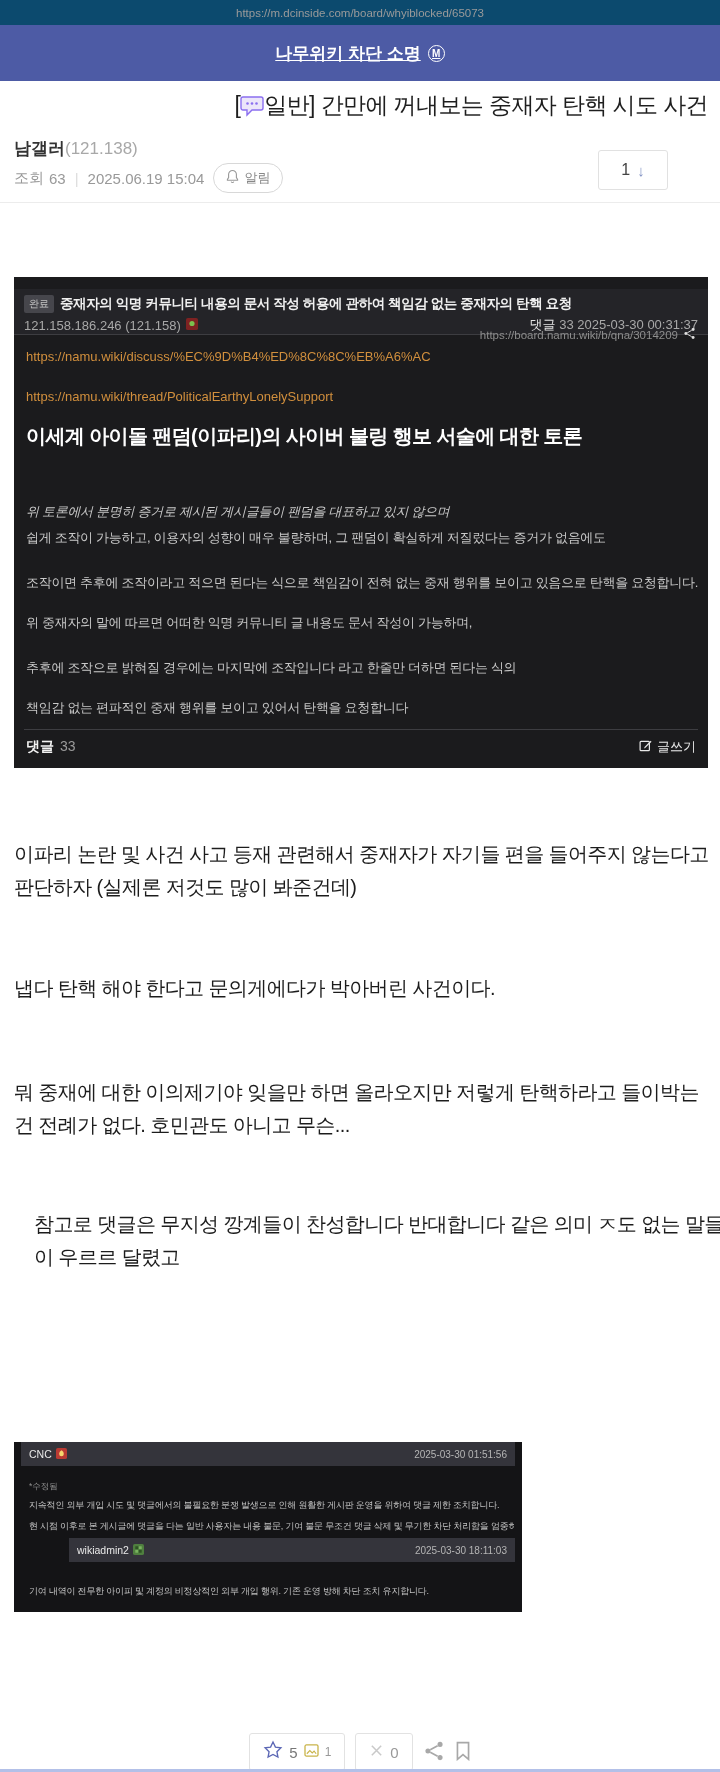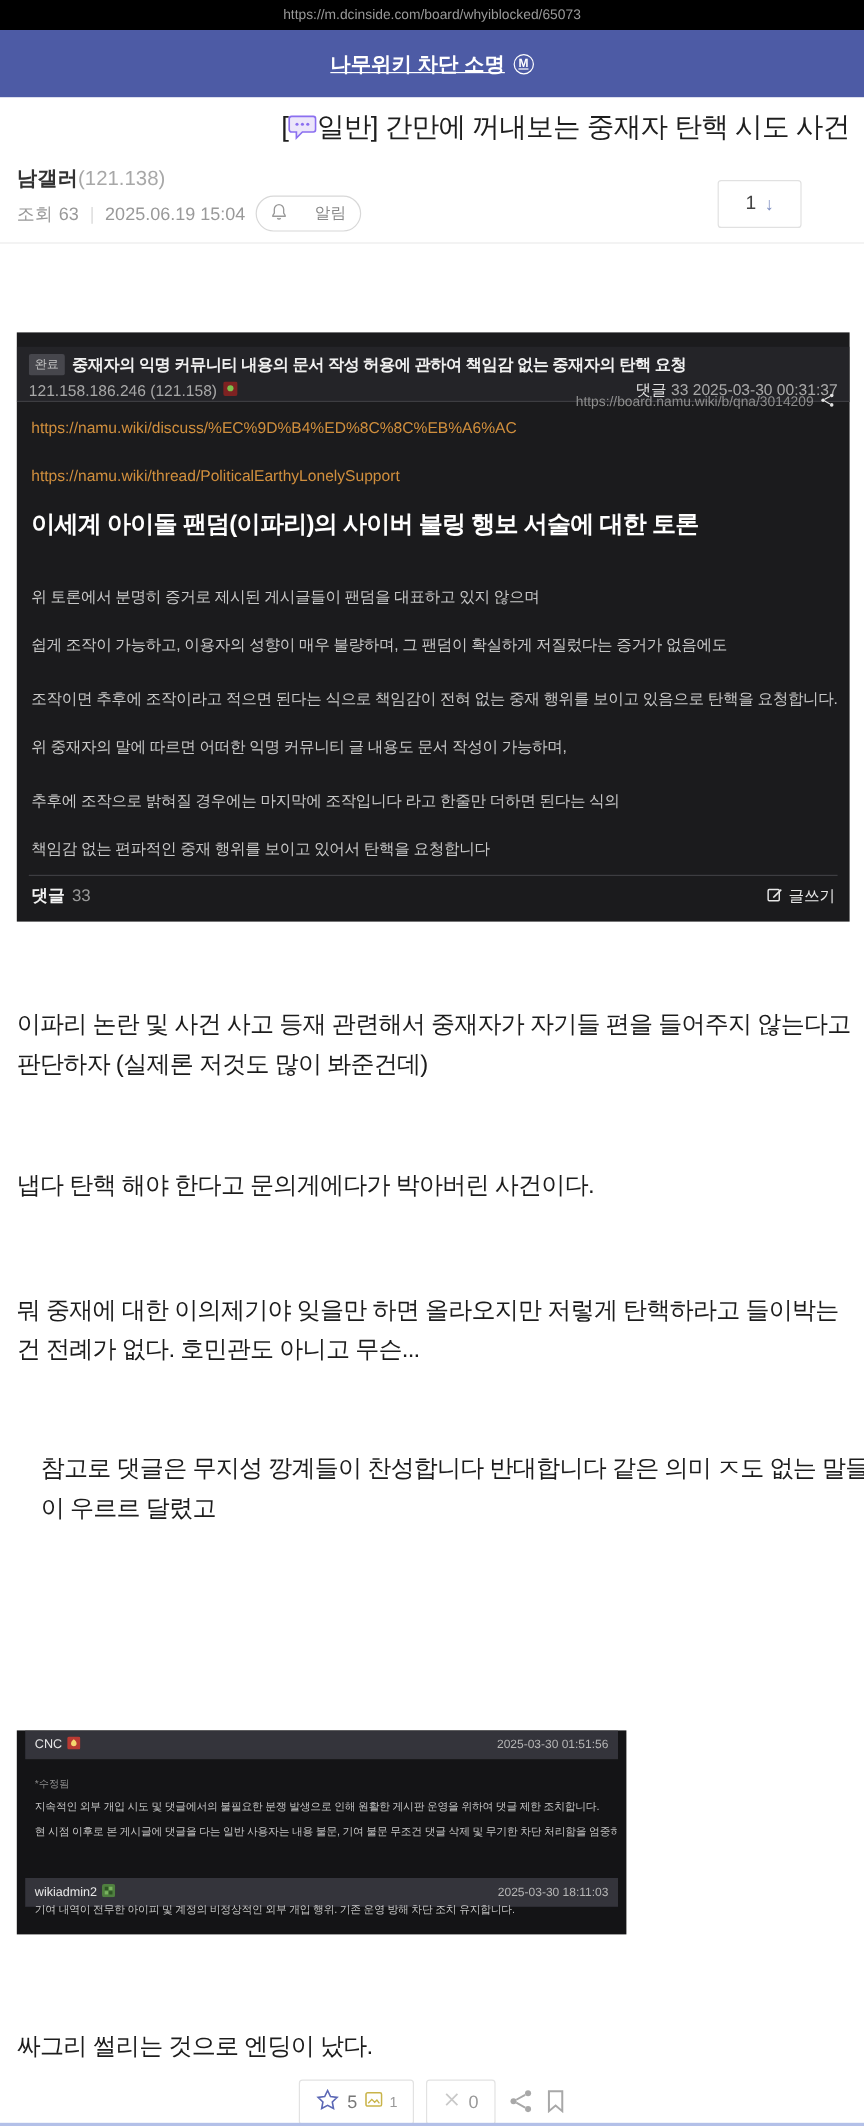--- a/index.html
+++ b/index.html
@@ -2,40 +2,40 @@
 <html><head>
 <meta charset="utf-8">
 <style>
   * { margin:0; padding:0; box-sizing:border-box; }
   html,body { background:#fff; }
   .page { position:relative; width:720px; height:1772px; margin:0 auto; background:#fff;
           font-family:"Liberation Sans","DejaVu Sans",sans-serif; overflow:hidden; }
 
   
   .url-bar { position:absolute; top:0; left:0; right:0; height:25px; display:flex;
-             align-items:center; justify-content:center; font-size:11.5px; color:#9a9a9a; background:#000000; }
+             align-items:center; justify-content:center; font-size:11.5px; color:#9a9a9a; background:#0c4a6e; }
 
   
   .banner { position:absolute; top:25px; left:0; right:0; height:56px; background:#4d5ba5;
             display:flex; align-items:center; justify-content:center; gap:7px;
             color:#fff; font-size:17px; font-weight:bold;text-decoration:underline; }
   .m-badge { width:17px; height:17px; border:1.5px solid #fff; border-radius:50%;
              display:flex; align-items:center; justify-content:center; font-size:10px; font-weight:bold; }
 
   
   .post-title { position:absolute; left:14px; top:90px; width:694px; font-size:23px;
                 color:#1e1e1e; letter-spacing:-0.6px;text-align:right; }
   .post-title svg { vertical-align:-4px; }
   .author-row { position:absolute; left:14px; top:137px; font-size:17px; }
   .author-name { font-weight:bold; color:#333; }
   .author-ip { color:#a8a8a8; }
   .stats-row { position:absolute; left:14px; top:162px; height:32px; display:flex;
                align-items:center; gap:9px; font-size:15px; color:#999; }
   .sep { color:#ddd; }
-  .alarm-pill { display:inline-flex; align-items:center; gap:23px; border:1px solid #d8d8d8;
+  .alarm-pill { display:inline-flex; align-items:center; gap:5px; border:1px solid #d8d8d8;
                 border-radius:16px; padding:5px 12px; font-size:13px; color:#888; background:#fff; }
   .vote-box { position:absolute; left:598px; top:150px; width:70px; height:40px;
               border:1px solid #e1e1e1; border-radius:3px; display:flex; align-items:center;
               justify-content:center; gap:7px; background:#fff; }
   .vote-count { font-size:16px; color:#444; }
   .vote-arrow { font-size:15px; color:#8393c4; }
   .top-divider { position:absolute; left:0; top:202px; width:720px; height:1px; background:#ececec; }
 
   
   .embed1 { position:absolute; left:14px; top:277px; width:694px; height:491px;
@@ -161,21 +161,21 @@
       <span><svg width="13" height="13" viewBox="0 0 20 20">
             <circle cx="15.5" cy="4" r="2.3" fill="#e0e0e0"></circle>
             <circle cx="4.5" cy="10" r="2.3" fill="#e0e0e0"></circle>
             <circle cx="15.5" cy="16" r="2.3" fill="#e0e0e0"></circle>
             <path d="M6.6 8.9l6.7-3.7M6.6 11.1l6.7 3.7" stroke="#e0e0e0" stroke-width="1.5"></path>
           </svg></span>
     </div>
     <div class="e1-link" style="top:72px;">https://namu.wiki/discuss/%EC%9D%B4%ED%8C%8C%EB%A6%AC</div>
     <div class="e1-link" style="top:112px;">https://namu.wiki/thread/PoliticalEarthyLonelySupport</div>
     <div class="e1-heading">이세계 아이돌 팬덤(이파리)의 사이버 불링 행보 서술에 대한 토론</div>
-    <div class="e1-body" style="top:212px;">위 토론에서 분명히 증거로 제시된 게시글들이 팬덤을 대표하고 있지 않으며</div>
+    <div class="e1-body" style="top:226px;font-style:italic;">위 토론에서 분명히 증거로 제시된 게시글들이 팬덤을 대표하고 있지 않으며</div>
     <div class="e1-body" style="top:252px;">쉽게 조작이 가능하고, 이용자의 성향이 매우 불량하며, 그 팬덤이 확실하게 저질렀다는 증거가 없음에도</div>
     <div class="e1-body" style="top:297px;">조작이면 추후에 조작이라고 적으면 된다는 식으로 책임감이 전혀 없는 중재 행위를 보이고 있음으로 탄핵을 요청합니다.</div>
     <div class="e1-body" style="top:337px;">위 중재자의 말에 따르면 어떠한 익명 커뮤니티 글 내용도 문서 작성이 가능하며,</div>
     <div class="e1-body" style="top:382px;">추후에 조작으로 밝혀질 경우에는 마지막에 조작입니다 라고 한줄만 더하면 된다는 식의</div>
     <div class="e1-body" style="top:422px;">책임감 없는 편파적인 중재 행위를 보이고 있어서 탄핵을 요청합니다</div>
     <div class="e1-fdivider"></div>
     <div class="e1-footer-left">
       <span>댓글</span><span class="cnt">33</span>
     </div>
     <div class="e1-write">
@@ -199,37 +199,36 @@
         <span><svg width="11" height="11" viewBox="0 0 12 12">
               <rect width="12" height="12" rx="2" fill="#b93a33"></rect>
               <path d="M6 2.5c1.5 1 2.5 2.3 2.5 4A2.5 2.5 0 0 1 6 9 2.5 2.5 0 0 1 3.5 6.5c0-1.7 1-3 2.5-4z" fill="#f5d76e"></path>
             </svg></span>
       </span>
       <span class="e2-time">2025-03-30 01:51:56</span>
     </div>
     <div class="e2-edited">*수정됨</div>
     <div class="e2-line" style="top:57px;">지속적인 외부 개입 시도 및 댓글에서의 불필요한 분쟁 발생으로 인해 원활한 게시판 운영을 위하여 댓글 제한 조치합니다.</div>
     <div class="e2-line" style="top:78px;">현 시점 이후로 본 게시글에 댓글을 다는 일반 사용자는 내용 불문, 기여 불문 무조건 댓글 삭제 및 무기한 차단 처리함을 엄중히 경고합니다.</div>
-    <div class="e2-bar" style="top:123px;">
+    <div class="e2-bar" style="top:96px;margin-left:48px;">
       <span class="e2-author">
         <span>wikiadmin2</span>
         <span><svg width="11" height="11" viewBox="0 0 12 12">
               <rect width="12" height="12" rx="2" fill="#4f7f3f"></rect>
               <rect x="2.5" y="2.5" width="3" height="3" fill="#2e5424"></rect>
               <rect x="6.5" y="2.5" width="3" height="3" fill="#79b35f"></rect>
               <rect x="2.5" y="6.5" width="3" height="3" fill="#79b35f"></rect>
               <rect x="6.5" y="6.5" width="3" height="3" fill="#2e5424"></rect>
             </svg></span>
       </span>
       <span class="e2-time">2025-03-30 18:11:03</span>
     </div>
     <div class="e2-line" style="top:143px;">기여 내역이 전무한 아이피 및 계정의 비정상적인 외부 개입 행위. 기존 운영 방해 차단 조치 유지합니다.</div>
   </div>
 
-  <div class="para" style="top:1690px;">싸그리 썰리는 것으로 엔딩이 났다.</div>
 
   <div class="action-row">
     <div class="act-btn">
       <span><svg width="20" height="20" viewBox="0 0 24 24">
             <path d="M12 2.5l2.9 6 6.6.9-4.8 4.6 1.2 6.5-5.9-3.2-5.9 3.2 1.2-6.5L2.5 9.4l6.6-.9z" fill="none" stroke="#5b67b5" stroke-width="1.6"></path>
           </svg></span>
       <span class="star-cnt">5</span>
       <span><svg width="15" height="13" viewBox="0 0 16 14">
             <rect x="1" y="1" width="14" height="12" rx="1.5" fill="none" stroke="#c9b44a" stroke-width="1.4"></rect>
             <path d="M3 10.5l3.2-3.5 2.6 2.6 2-2 2.2 2.9" fill="none" stroke="#c9b44a" stroke-width="1.2"></path>

